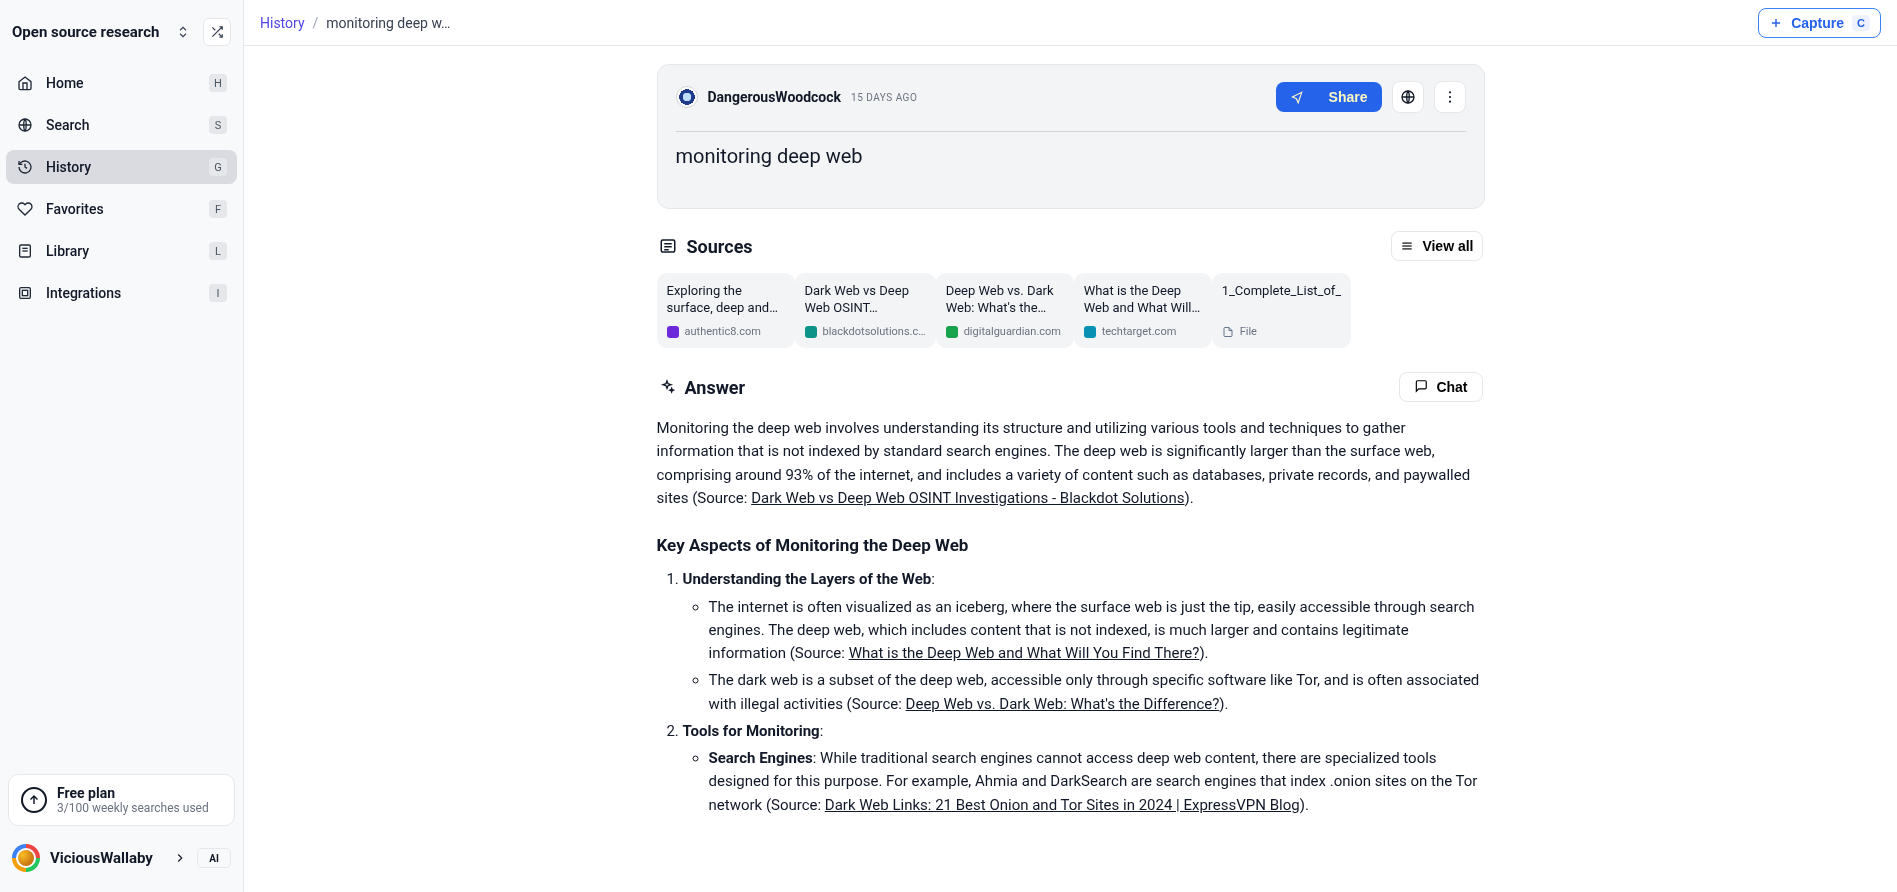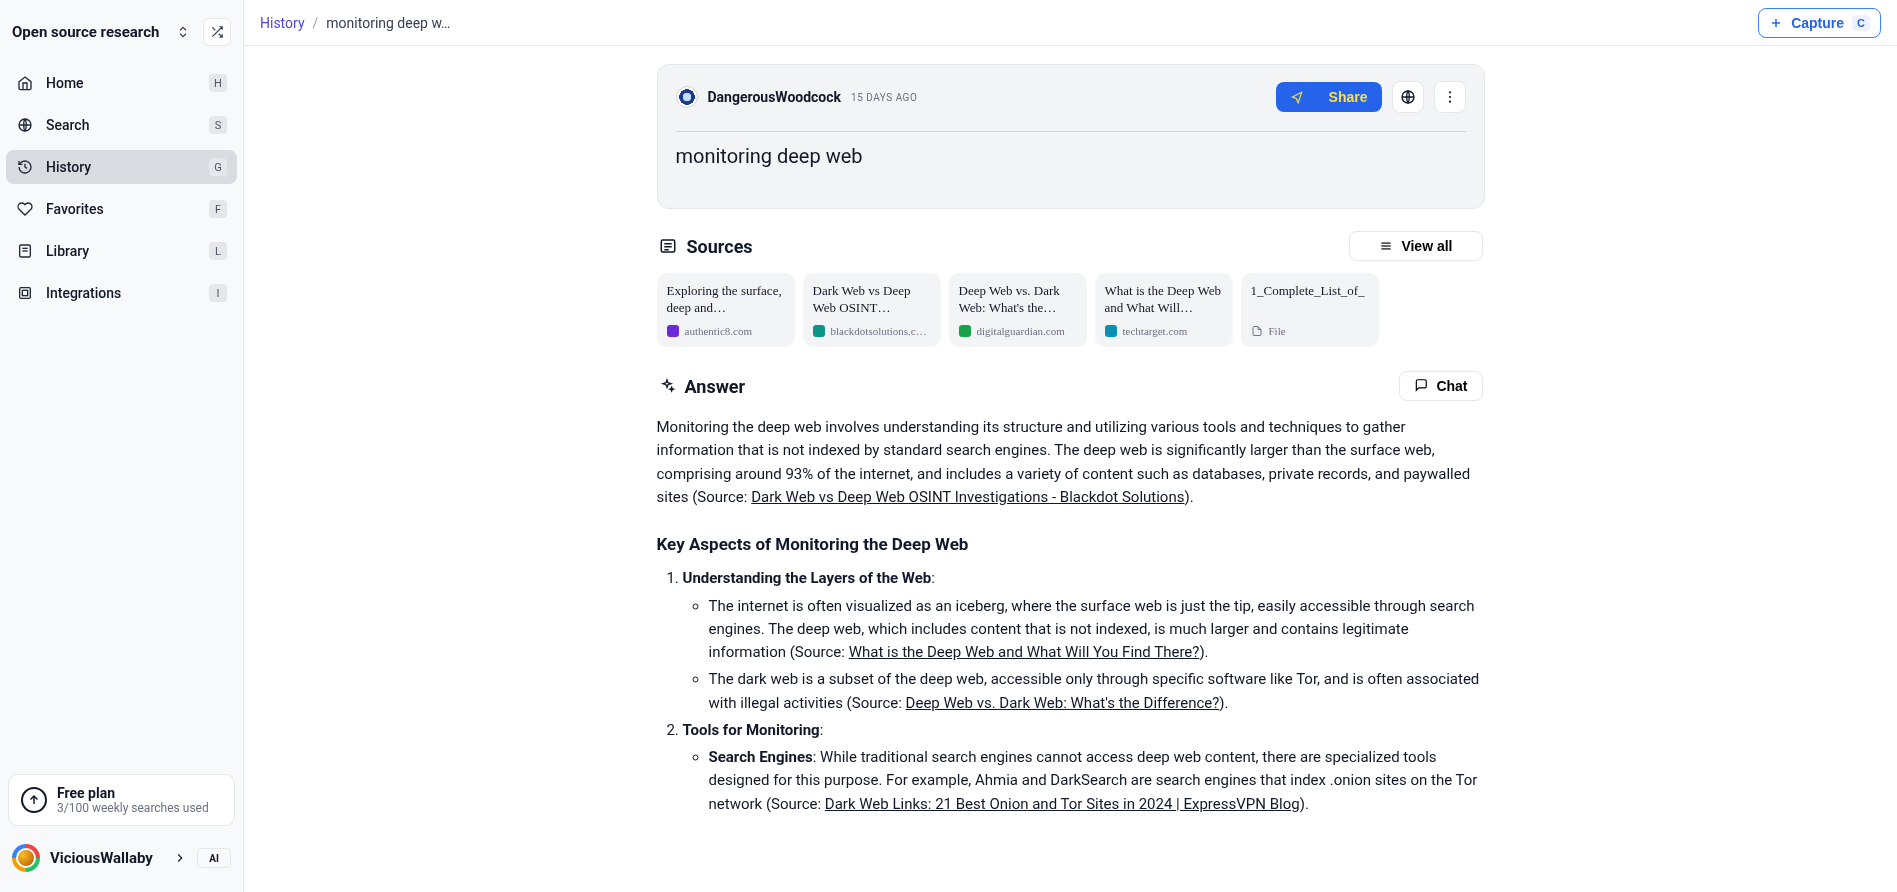--- a/index.html
+++ b/index.html
@@ -92,31 +92,31 @@
   
   .query-card{background:var(--gray100);border:1px solid var(--border);border-radius:12px;padding:16px 18px 40px;}
   .qc-top{display:flex;align-items:center;gap:10px;}
   .user-avatar{
     width:22px;height:22px;border-radius:50%;background:radial-gradient(circle at 50% 50%, #bfdbfe 30%, #1e3a8a 31% 55%, #fff 56%);
     border:1px solid var(--gray300);
   }
   .qc-user{font-weight:700;font-size:14px;}
   .qc-time{font-size:10px;color:var(--gray500);letter-spacing:0.5px;}
   .qc-top .spacer{flex:1;}
-  .share-btn{background:var(--blue);color:#fde047;border:none;border-radius:8px;padding:7px 14px;font-weight:600;font-size:14px;display:flex;align-items:center;gap:25px;cursor:pointer;}
+  .share-btn{background:var(--blue);color:#fef9c3;border:none;border-radius:8px;padding:7px 14px;font-weight:600;font-size:14px;display:flex;align-items:center;gap:25px;cursor:pointer;}
   .sq-btn{width:32px;height:32px;border:1px solid var(--border);background:#fff;border-radius:8px;display:flex;align-items:center;justify-content:center;cursor:pointer;}
   .qc-divider{height:1px;background:var(--gray300);margin:18px 0 12px;}
   .qc-query{font-size:20px;color:var(--gray900);}
 
   
   .section-head{display:flex;align-items:center;gap:10px;margin:22px 2px 12px;}
   .section-title{font-weight:700;font-size:18px;}
   .section-head .spacer{flex:1;}
-  .viewall-btn{border:1px solid var(--border);background:#fff;border-radius:8px;padding:6px 29px;font-weight:600;font-size:14px;display:flex;align-items:center;gap:8px;cursor:pointer;}
-  .sources-row{display:flex;gap:8px;align-items:center;font-family:Liberation Serif, serif;}
+  .viewall-btn{border:1px solid var(--border);background:#fff;border-radius:8px;padding:6px 8px;font-weight:600;font-size:14px;display:flex;align-items:center;gap:8px;cursor:pointer;}
+  .sources-row{display:flex;gap:0;align-items:center;}
   .source-card{
     flex:0 0 138px;background:var(--gray100);border-radius:10px;padding:10px;display:flex;flex-direction:column;gap:8px;cursor:pointer;min-height:72px;
   }
   .sc-title{font-size:13px;color:var(--gray900);line-height:1.3;display:-webkit-box;-webkit-line-clamp:2;-webkit-box-orient:vertical;overflow:hidden;height:34px;}
   .sc-domain-row{display:flex;align-items:center;gap:6px;}
   .sc-favicon{width:12px;height:12px;border-radius:3px;flex:0 0 12px;}
   .sc-domain{font-size:11px;color:var(--gray500);overflow:hidden;text-overflow:ellipsis;white-space:nowrap;}
   .more-card{
     flex:0 0 96px;background:var(--gray100);border-radius:10px;padding:10px;display:flex;flex-direction:column;justify-content:space-between;cursor:pointer;
   }

